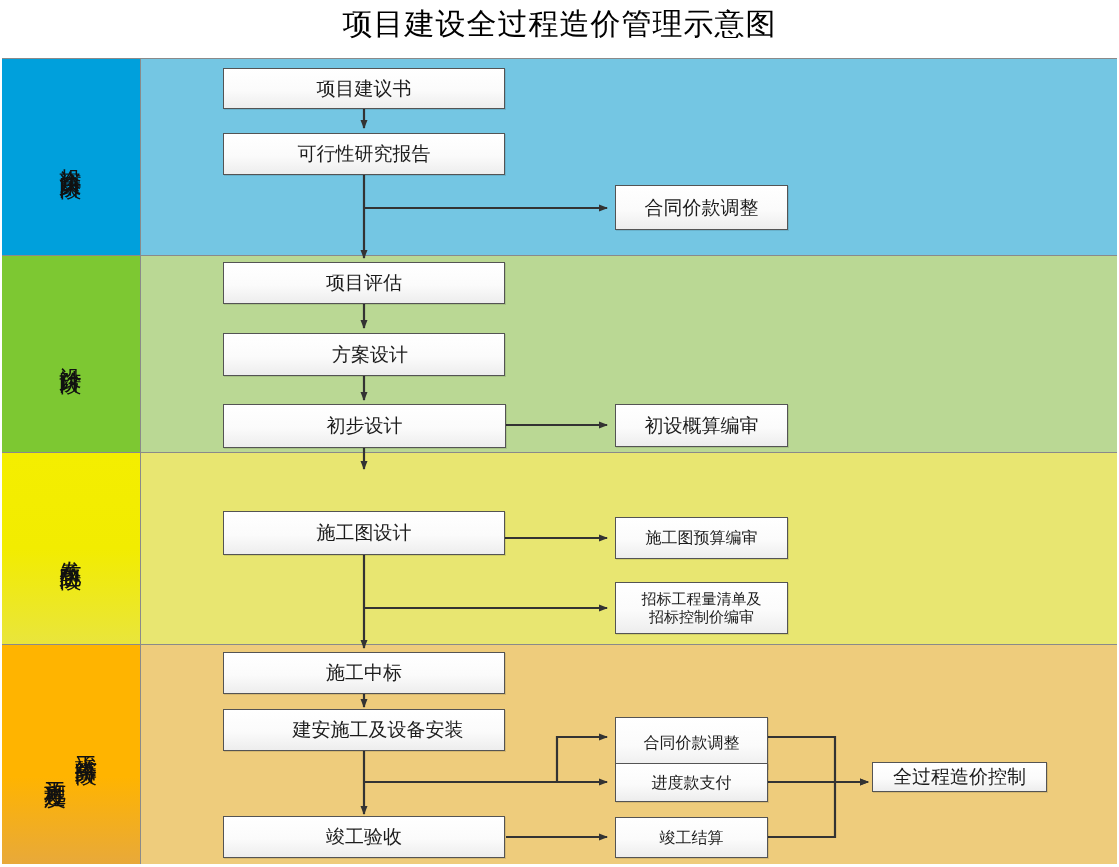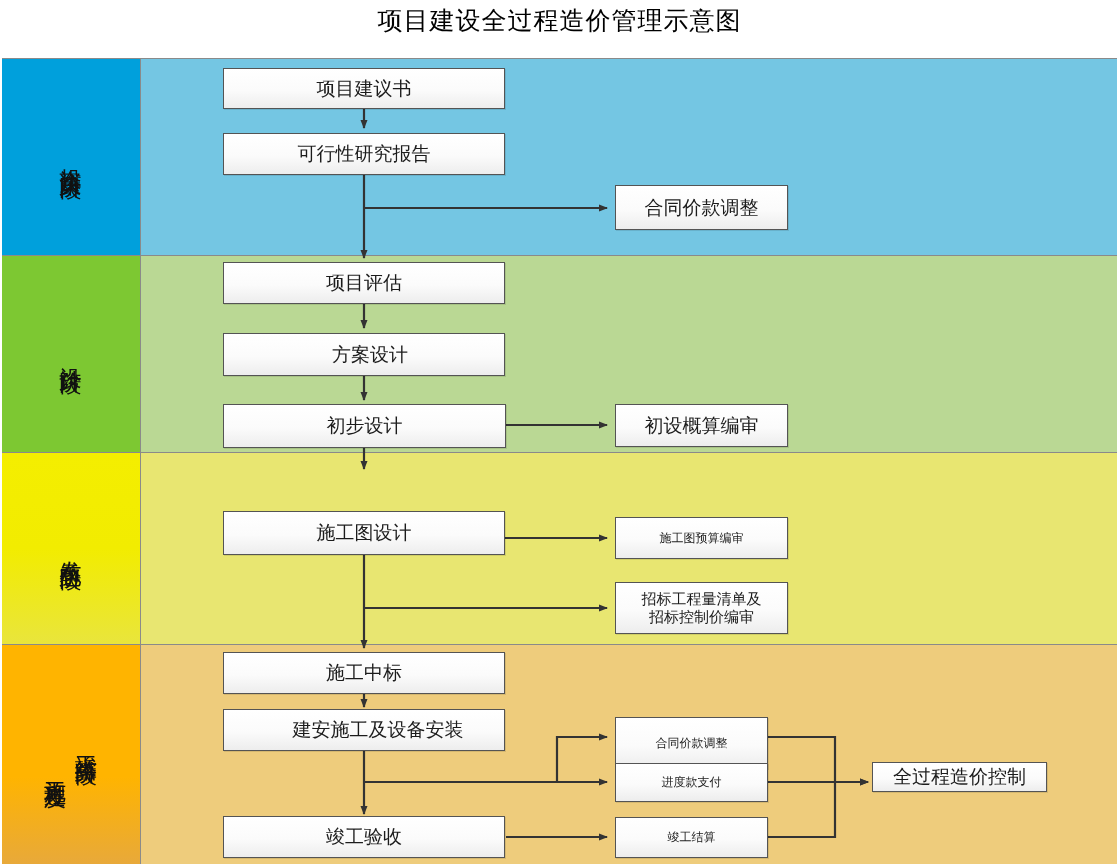--- a/index.html
+++ b/index.html
@@ -1,20 +1,20 @@
 <!DOCTYPE html>
 <html><head>
 <meta charset="utf-8">
 <style>
   html,body{margin:0;padding:0;background:#ffffff;}
   body{width:1119px;height:867px;font-family:"Liberation Sans","DejaVu Sans",sans-serif;}
   #canvas{position:relative;width:1119px;height:867px;overflow:hidden;}
 
   .title{position:absolute;left:0;top:4px;width:1119px;text-align:center;
-         font-family:"Liberation Serif","DejaVu Serif",serif;font-size:25px;color:#000;
+         font-family:"Liberation Serif","DejaVu Serif",serif;font-size:30px;color:#000;
          letter-spacing:1px;}
 
   .chartframe{position:absolute;left:2px;top:58px;width:1115px;height:806px;
               border:1px solid #8a8a8a;box-sizing:border-box;}
 
   .band{position:absolute;left:0;box-sizing:border-box;border-bottom:1px solid #8a8a8a;}
   .band:last-child{border-bottom:none;}
   .band .sidebar{position:absolute;left:0;top:0;width:139px;height:100%;
                  box-sizing:border-box;border-right:1px solid #8a8a8a;
                  display:flex;align-items:center;justify-content:center;}
@@ -26,21 +26,21 @@
          text-align:center;}
   .vstack{display:flex;flex-direction:row-reverse;align-items:flex-start;justify-content:center;gap:2px;}
   .vstack .col-a{margin-top:0;}
   .vstack .col-b{margin-top:26px;}
 
   .node{position:absolute;box-sizing:border-box;border:1px solid #545454;
         background:linear-gradient(180deg,#ffffff 0%,#fbfbfb 55%,#ededed 100%);
         display:flex;align-items:center;justify-content:center;text-align:center;
         font-family:"Liberation Serif","DejaVu Serif",serif;font-size:19px;color:#1c1c1c;
         line-height:1.22;box-shadow:1px 1px 0 rgba(0,0,0,.10);}
-  .node.small{font-size:12px;}
+  .node.small{font-size:16px;}
   .node.two-line{font-size:15px;}
 
   svg.links{position:absolute;left:0;top:0;width:1119px;height:867px;pointer-events:none;}
 </style>
 </head>
 <body>
 
 <div id="canvas">
 
   <div class="title">项目建设全过程造价管理示意图</div>

